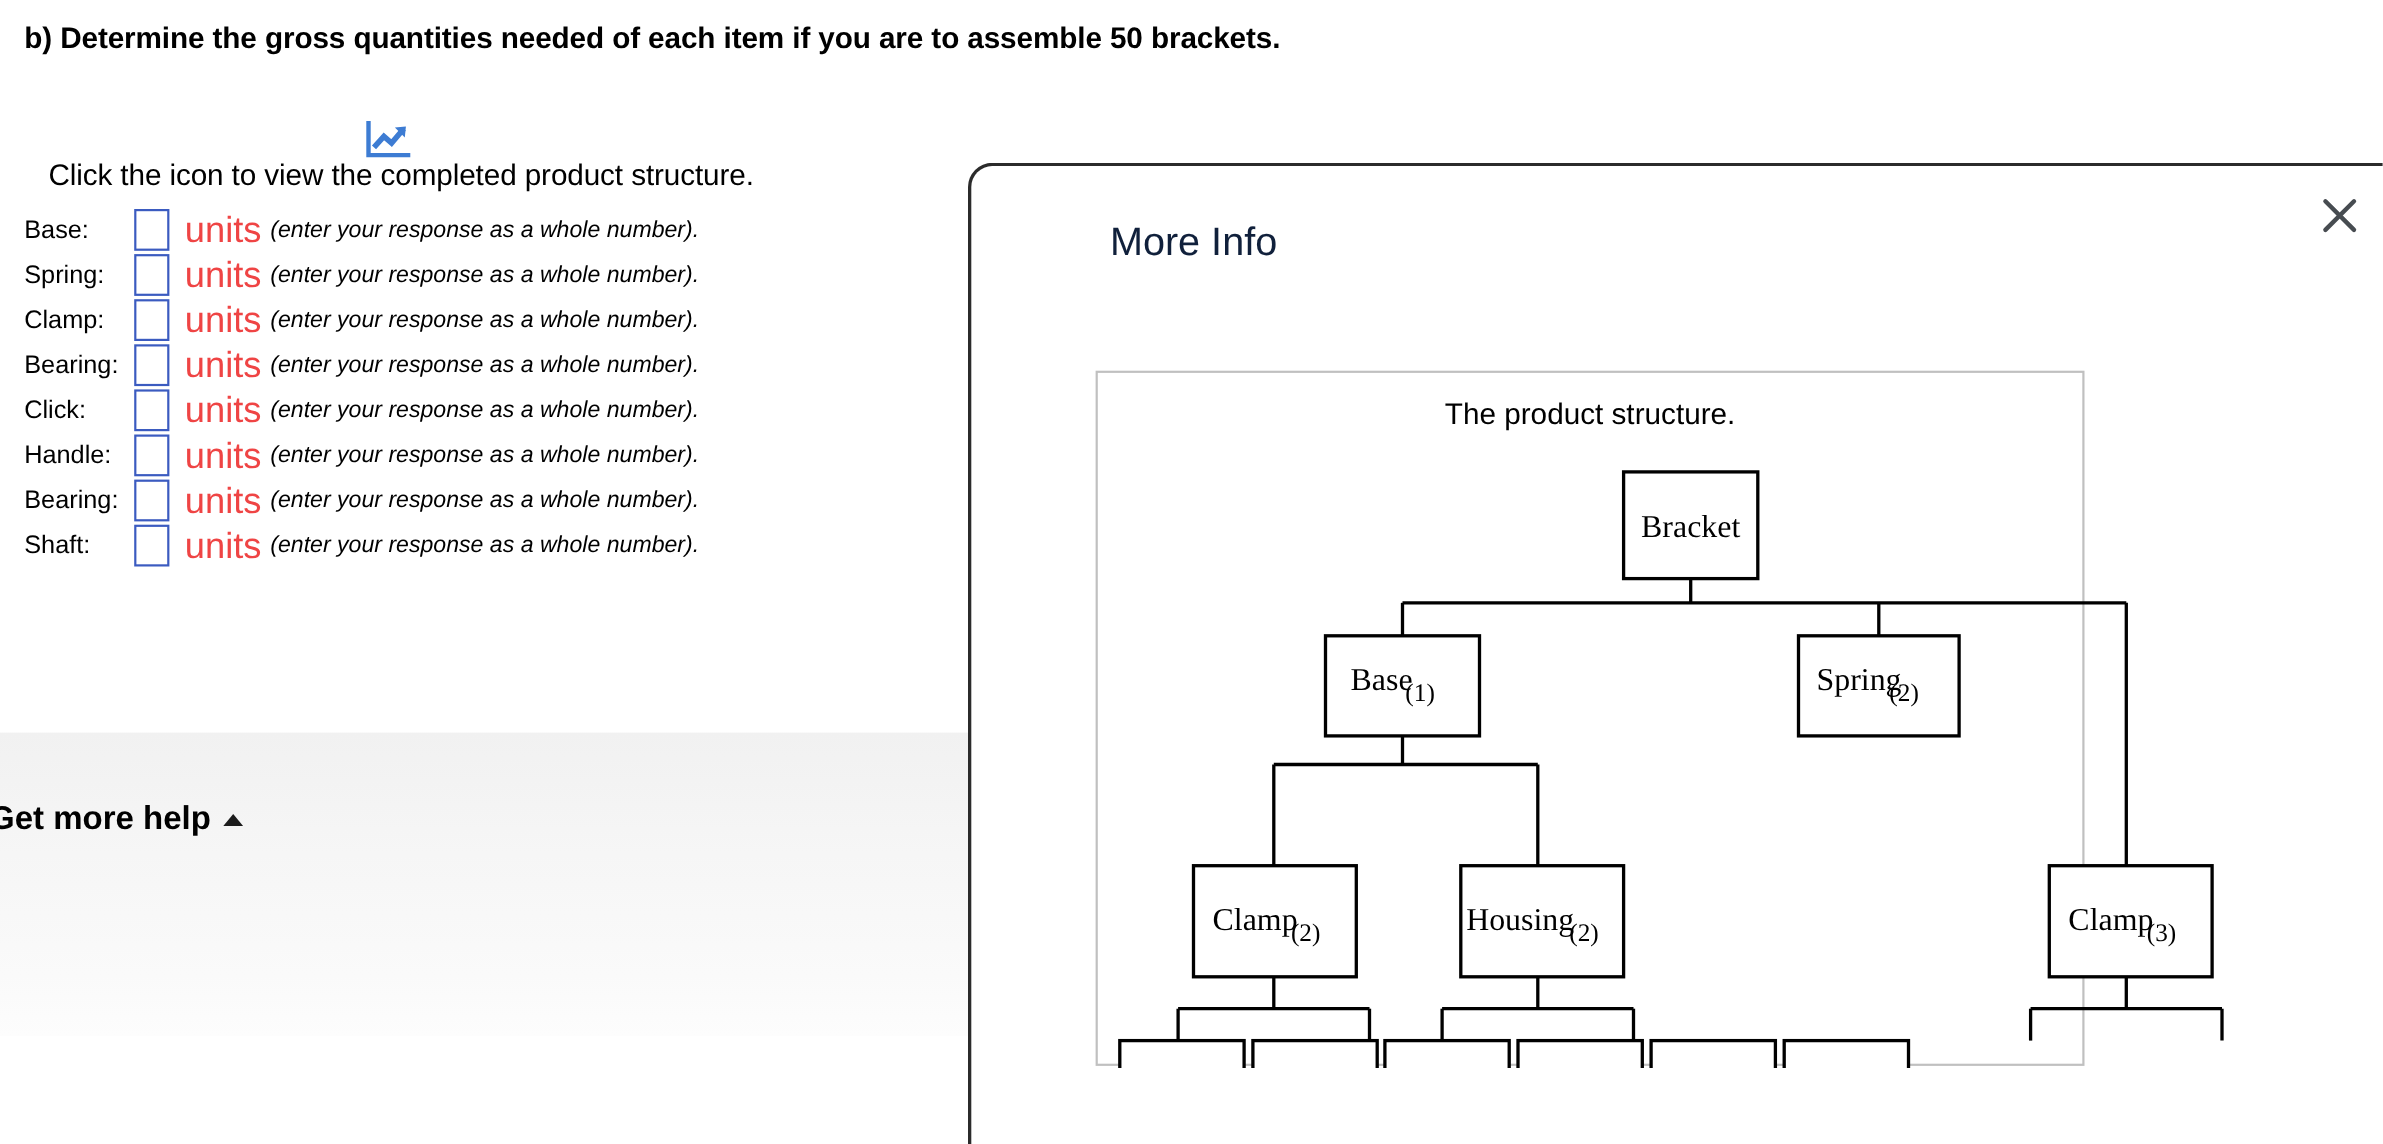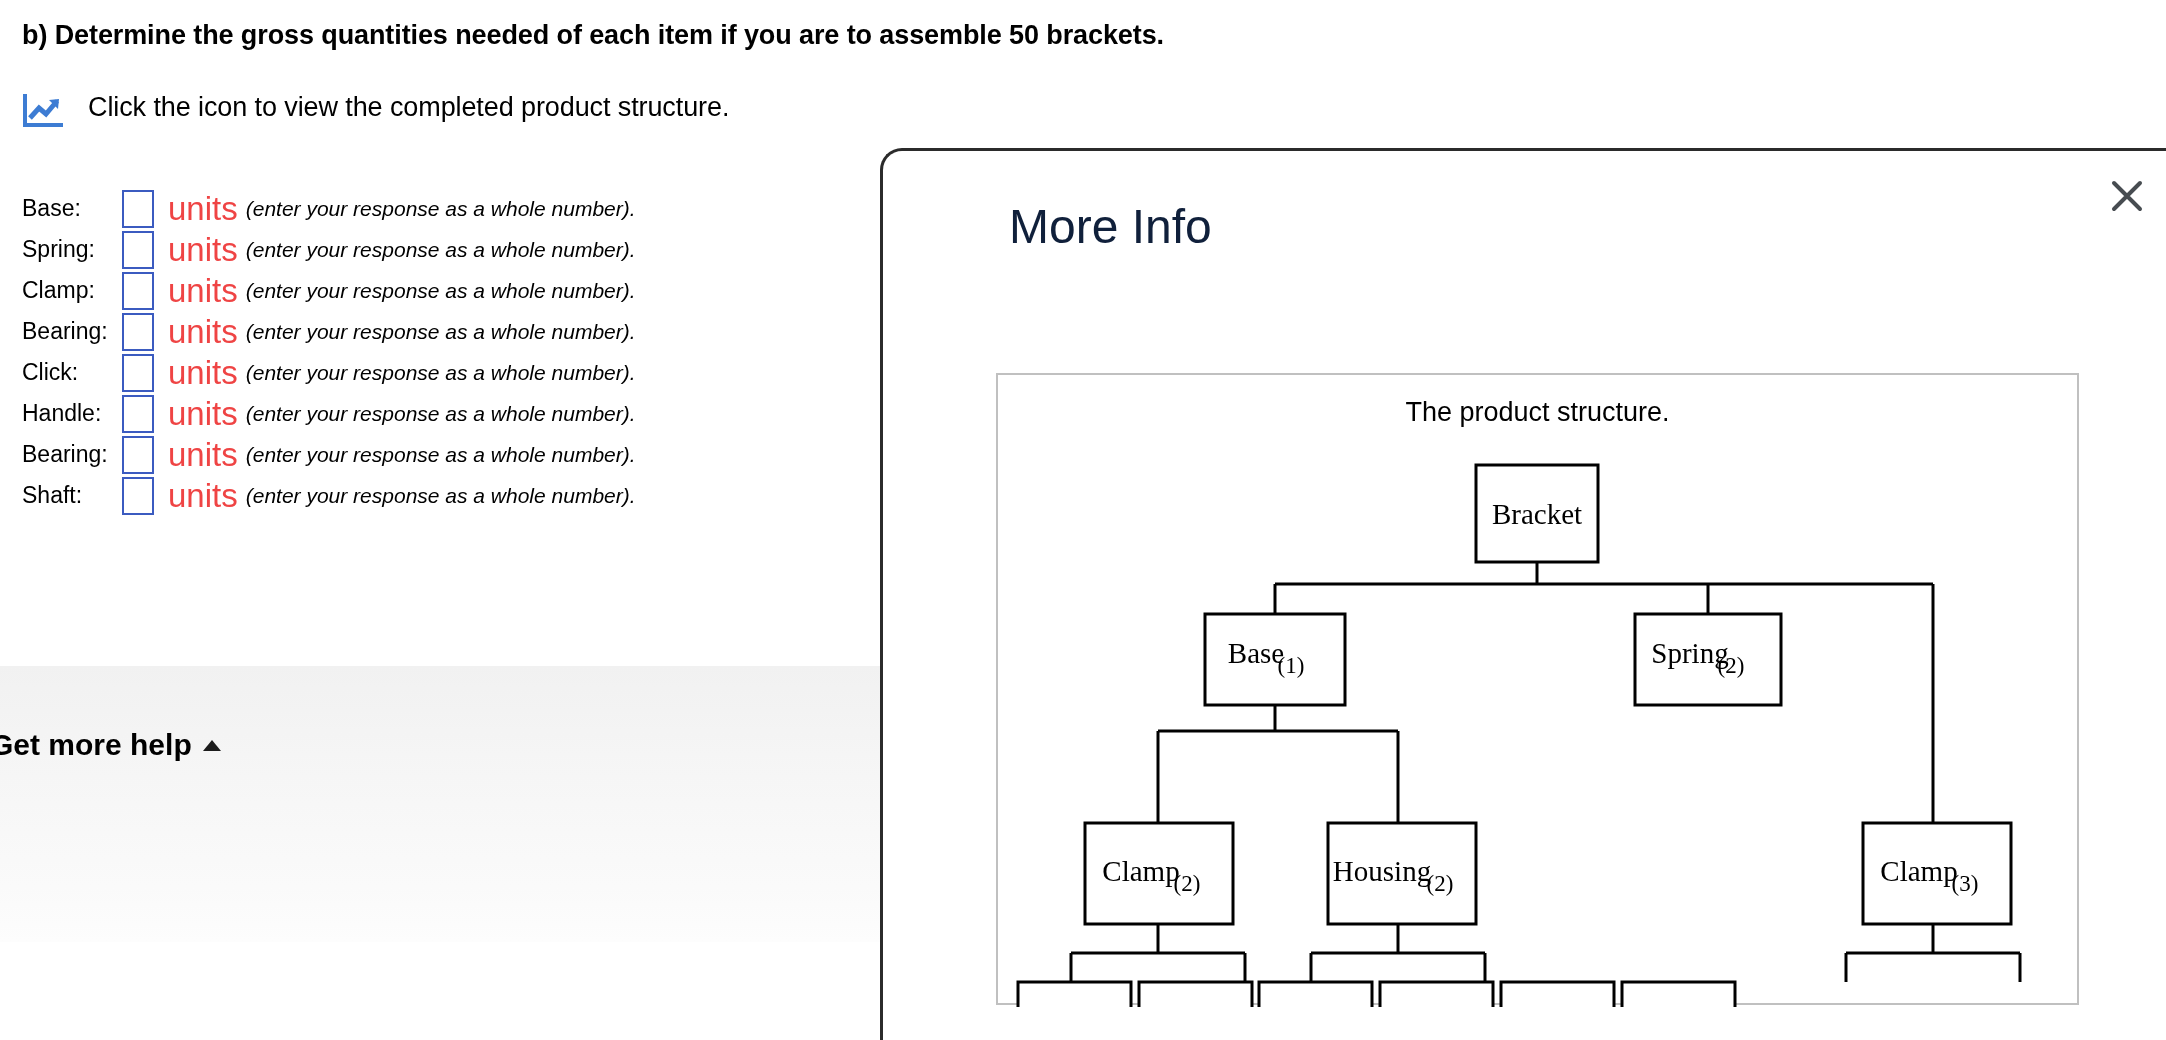--- a/index.html
+++ b/index.html
@@ -31,23 +31,24 @@
     font-size: 27px;
     color: #000000;
     white-space: nowrap;
     letter-spacing: -0.1px;
     font-weight: bold;
   }
 
   #icon-row {
     position: absolute;
     left: 22px;
-    top: 92px;
+    top: 108px;
     display: flex;
-    align-items: flex-start;
+    align-items: center;
+    flex-direction: column;
   }
   #chart-icon {
     width: 44px;
     height: 36px;
     display: block;
     flex: 0 0 auto;
   }
   #icon-caption {
     font-size: 27px;
     color: #000000;
@@ -142,21 +143,21 @@
     border-top-left-radius: 22px;
     border-right: none;
     border-bottom: none;
     box-sizing: border-box;
   }
 
   #modal-title {
     position: absolute;
     left: 126px;
     top: 48px;
-    font-size: 48px;
+    font-size: 36px;
     color: #10203b;
     white-space: nowrap;
   }
 
   #modal-window-controls {
     position: absolute;
     right: 26px;
     top: 28px;
     display: flex;
     align-items: center;
@@ -177,26 +178,25 @@
   }
   #close-icon {
     width: 34px;
     height: 34px;
   }
 
   #product-structure-box {
     position: absolute;
     left: 113px;
     top: 186px;
-    width: 1083px;
+    width: 899px;
     height: 632px;
     border: 2px solid #c0c0c0;
     box-sizing: border-box;
     background: #ffffff;
-    margin-top: 36px;
   }
   #diagram-title {
     position: absolute;
     left: 0;
     top: 22px;
     width: 100%;
     text-align: center;
     font-size: 27px;
     color: #000000;
   }

